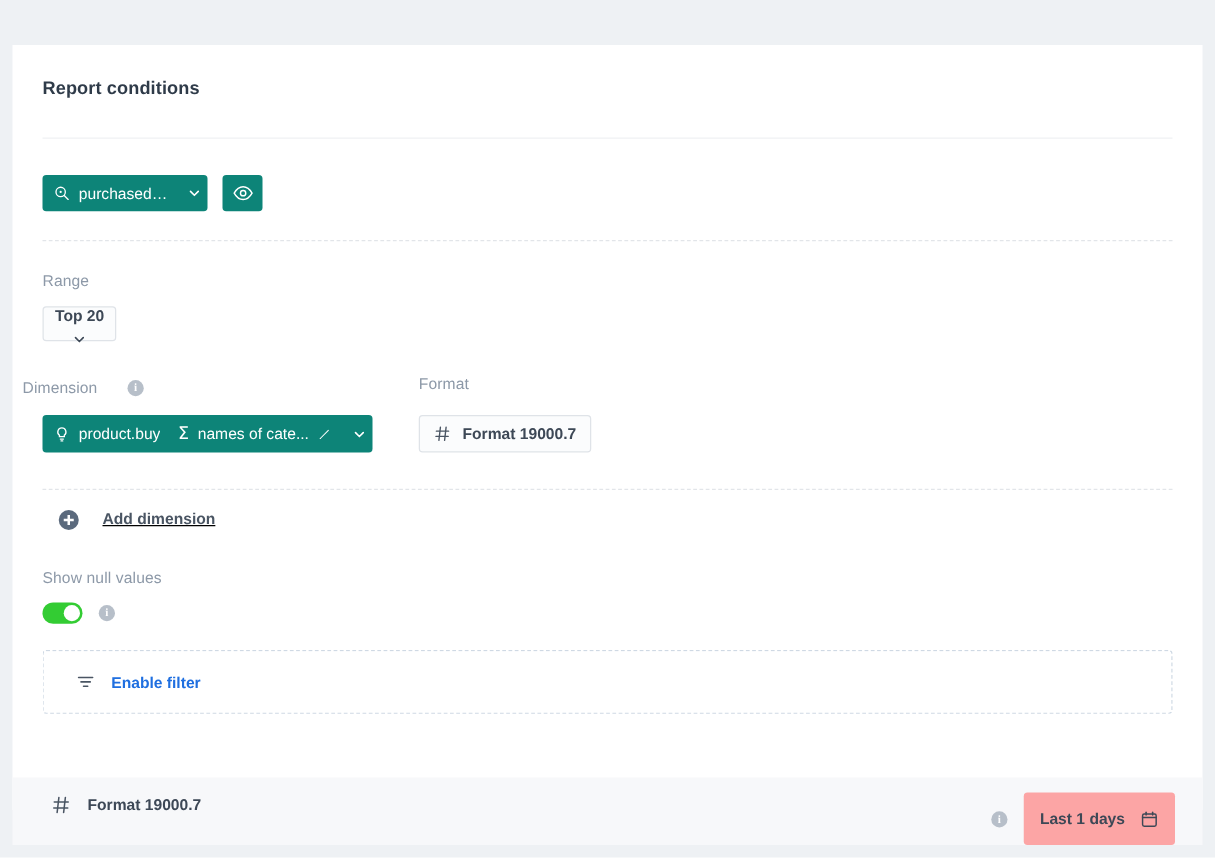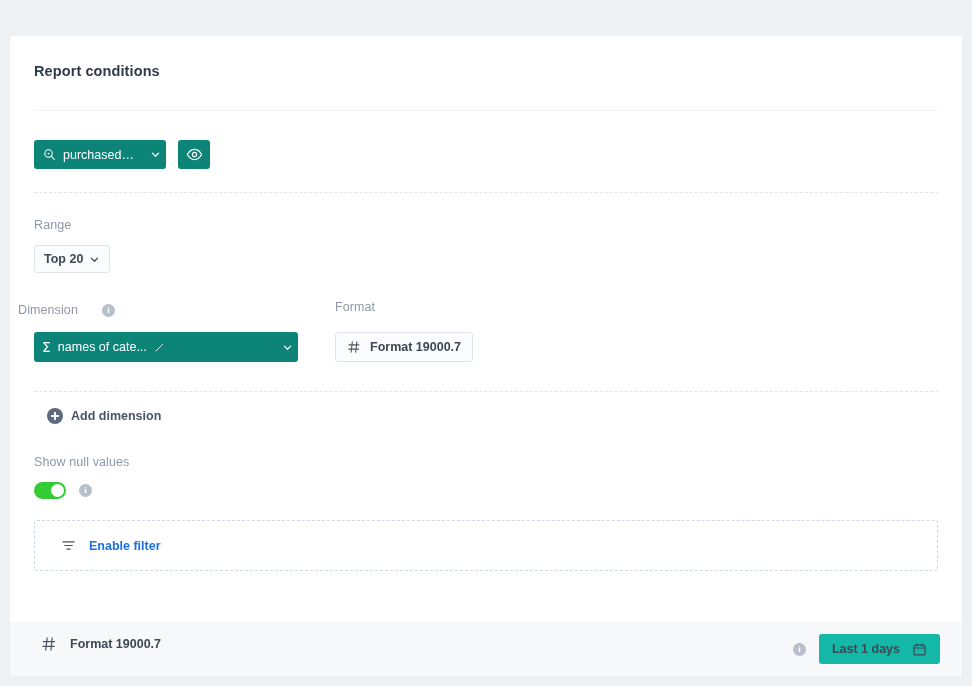--- a/index.html
+++ b/index.html
@@ -143,23 +143,23 @@
     color: #3d4856;
     font-weight: bold;
     cursor: pointer;
     white-space: nowrap;
   }
 
   
   .add-row {
     position: absolute;
     display: flex;
-    align-items: center;
-    gap: 8px;
-    cursor: pointer;
+    gap: 19px;
+    cursor: pointer;
+    text-decoration: underline;
   }
   .add-row .lbl {
     font-size: 12.5px;
     font-weight: bold;
     color: #4a5costume;
     color: #4a5563;
   }
   .plus-circle {
     position: relative;
     width: 16px;
@@ -268,23 +268,23 @@
     right: 22px;
     top: 12px;
     display: flex;
     align-items: center;
     gap: 13px;
   }
   .date-pill {
     display: flex;
     align-items: center;
     gap: 12px;
-    height: 30px;
+    height: 42px;
     padding: 0 13px;
-    background: #14b8a6;
+    background: #fca5a5;
     border-radius: 3px;
     font-size: 12.5px;
     font-weight: bold;
     color: #3d4856;
     cursor: pointer;
     white-space: nowrap;
   }
 
   .ico { display: inline-flex; align-items: center; justify-content: center; }
 </style>
@@ -322,33 +322,43 @@
         <svg width="17" height="17" viewBox="0 0 20 20" fill="none" stroke="#ffffff" stroke-width="1.35">
           <path d="M1.6 10 C4 5.6, 7 4, 10 4 C13 4, 16 5.6, 18.4 10 C16 14.4, 13 16, 10 16 C7 16, 4 14.4, 1.6 10 Z"></path>
           <circle cx="10" cy="10" r="2.5"></circle>
         </svg>
       </span>
     </div>
 
     <div class="divider-dashed" style="top:156px;"></div>
 
     <div class="field-label" style="left:24px; top:182px;">Range</div>
-    <div class="select-light" style="left:24px; top:209px;">
+    <div class="select-light" style="left:24px; top:209px;flex-direction:column;">
       <span>Top 20</span>
       <span class="ico">
         <svg width="11" height="11" viewBox="0 0 16 16" fill="none" stroke="#3d4856" stroke-width="1.9" stroke-linecap="round" stroke-linejoin="round">
           <polyline points="3.5,6 8,10.5 12.5,6"></polyline>
         </svg>
       </span>
     </div>
 
     <div class="field-label" style="left:8px; top:267px;">Dimension</div>
     <span class="info-icon info-abs" style="left:92px; top:268px;">i</span>
 
     <div class="chip-teal" style="left:24px; top:296px; width:264px; height:30px;">
+      <div class="seg" style="padding-right:6px;">
+        <span class="ico">
+          <svg width="13" height="13" viewBox="0 0 16 16" fill="none" stroke="#ffffff" stroke-width="1.3" stroke-linecap="round">
+            <path d="M8 1.6 a4 4 0 0 0 -2.4 7.2 v1.4 h4.8 V8.8 A4 4 0 0 0 8 1.6 Z"></path>
+            <line x1="6.5" y1="12.6" x2="9.5" y2="12.6"></line>
+            <line x1="7.2" y1="14.4" x2="8.8" y2="14.4"></line>
+          </svg>
+        </span>
+        <span class="seg-label">product.buy</span>
+      </div>
       <div class="seg" style="flex:1; min-width:0; padding-left:8px; padding-right:4px;">
         <span class="ico" style="font-size:14px; font-family:'DejaVu Sans', sans-serif; line-height:1;">Σ</span>
         <span class="seg-label">names of cate...</span>
         <span class="ico" style="flex:none;">
           <svg width="11" height="11" viewBox="0 0 16 16" fill="none" stroke="#ffffff" stroke-width="1.2" stroke-linecap="round">
             <line x1="3.2" y1="12.8" x2="12.6" y2="3.4"></line>
             <line x1="3.2" y1="12.8" x2="3.2" y2="12.8"></line>
           </svg>
         </span>
       </div>

